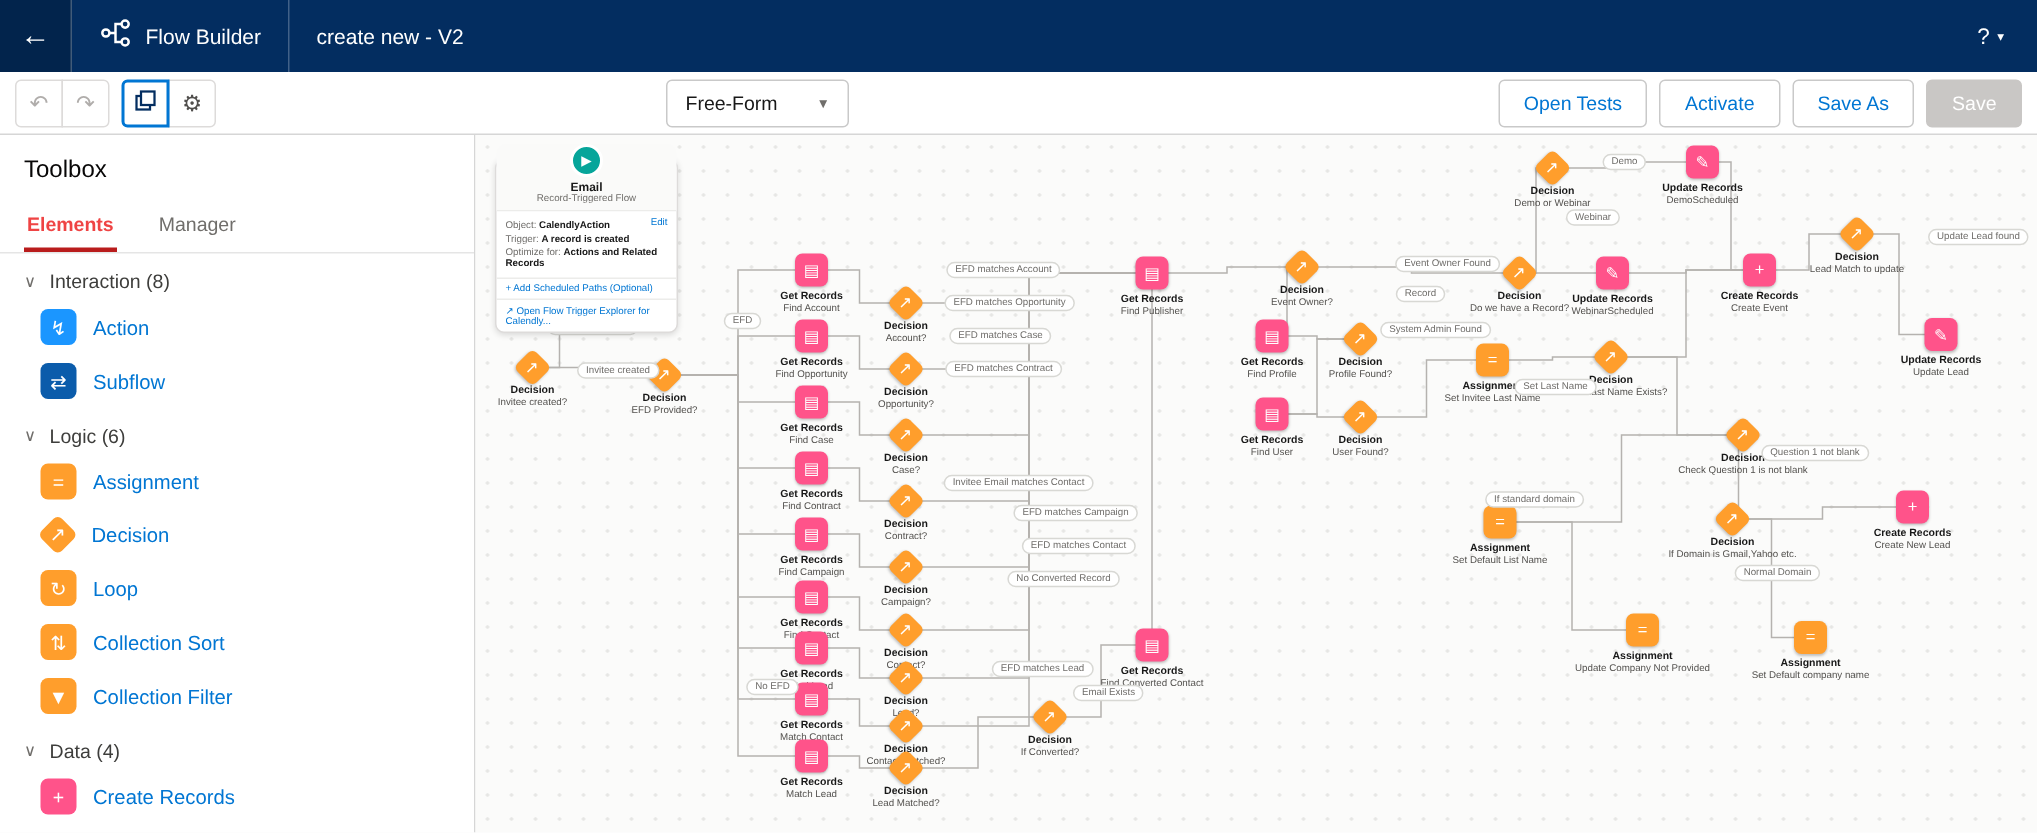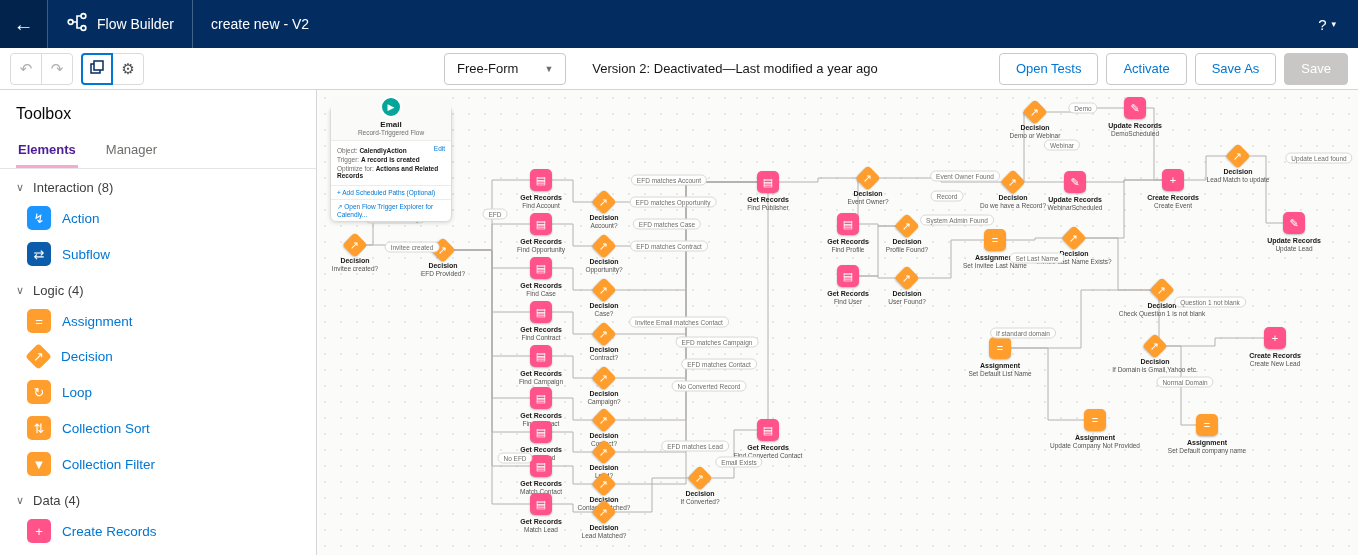--- a/index.html
+++ b/index.html
@@ -43,21 +43,21 @@
   .tbtn.disabled { background:#c9c7c5; border-color:#c9c7c5; color:#fff; cursor:default; }
 
   
   .main { display:flex; height:465px; }
 
   
   .toolbox { width:317px; border-right:1px solid #d6d6d6; background:#fff; overflow:hidden; }
   .toolbox-title { font-size:16px; color:#080707; padding:15px 16px 12px; }
   .tabs { display:flex; gap:26px; padding:0 16px; border-bottom:1px solid #e5e5e5; }
   .tab { padding:7px 2px 8px; font-size:13px; color:#706e6b; cursor:pointer; border-bottom:3px solid transparent; }
-  .tab.active { color:#4c1d95; font-weight:bold; border-bottom:3px solid #f9a8d4; }
+  .tab.active { color:#ef4444; font-weight:bold; border-bottom:3px solid #b91c1c; }
   .section-header { display:flex; align-items:center; gap:9px; padding:11px 16px 5px; font-size:13px; color:#3e3e3c; cursor:pointer; }
   .chev { color:#706e6b; font-size:11px; }
   .tool-item { display:flex; align-items:center; gap:11px; padding:6px 16px 6px 27px; cursor:pointer; }
   .tool-item .label { font-size:13.5px; color:#0176d3; }
   .tool-icon { width:24px; height:24px; border-radius:5px; color:#fff; font-size:13px;
     display:flex; align-items:center; justify-content:center; flex:0 0 auto; }
   .tool-icon.diamond { width:19px; height:19px; transform:rotate(45deg); border-radius:4px; margin:2px; }
   .tool-icon.diamond span { transform:rotate(-45deg); }
   .c-blue { background:#1b96ff; } .c-navy { background:#0b5cab; }
   .c-orange { background:#ff9e2c; } .c-pink { background:#ff538a; }
@@ -140,21 +140,20 @@
       </span>
     </div>
     <div class="icon-btn dark">
         <span>⚙</span>
       </div>
   </div>
   <div class="freeform">
     <span>Free-Form</span>
     <span class="caret">▼</span>
   </div>
-  <div class="version">Version 2: Deactivated—Last modified a year ago</div>
   <div class="toolbar-right">
     <button class="tbtn">Open Tests</button>
     <button class="tbtn">Activate</button>
     <button class="tbtn">Save As</button>
     <button class="tbtn disabled">Save</button>
   </div>
 </div>
 
 <div class="main">
 
@@ -176,21 +175,21 @@
           <span class="label">Action</span>
         </div>
         <div class="tool-item">
           <span class="tool-icon c-navy">
             <span>⇄</span>
           </span>
           <span class="label">Subflow</span>
         </div>
         <div class="section-header">
           <span class="chev">∨</span>
-          <span>Logic (4)</span>
+          <span>Logic (6)</span>
         </div>
         <div class="tool-item">
           <span class="tool-icon c-orange">
             <span>=</span>
           </span>
           <span class="label">Assignment</span>
         </div>
         <div class="tool-item">
           <span class="tool-icon c-orange diamond">
             <span>↗</span>

